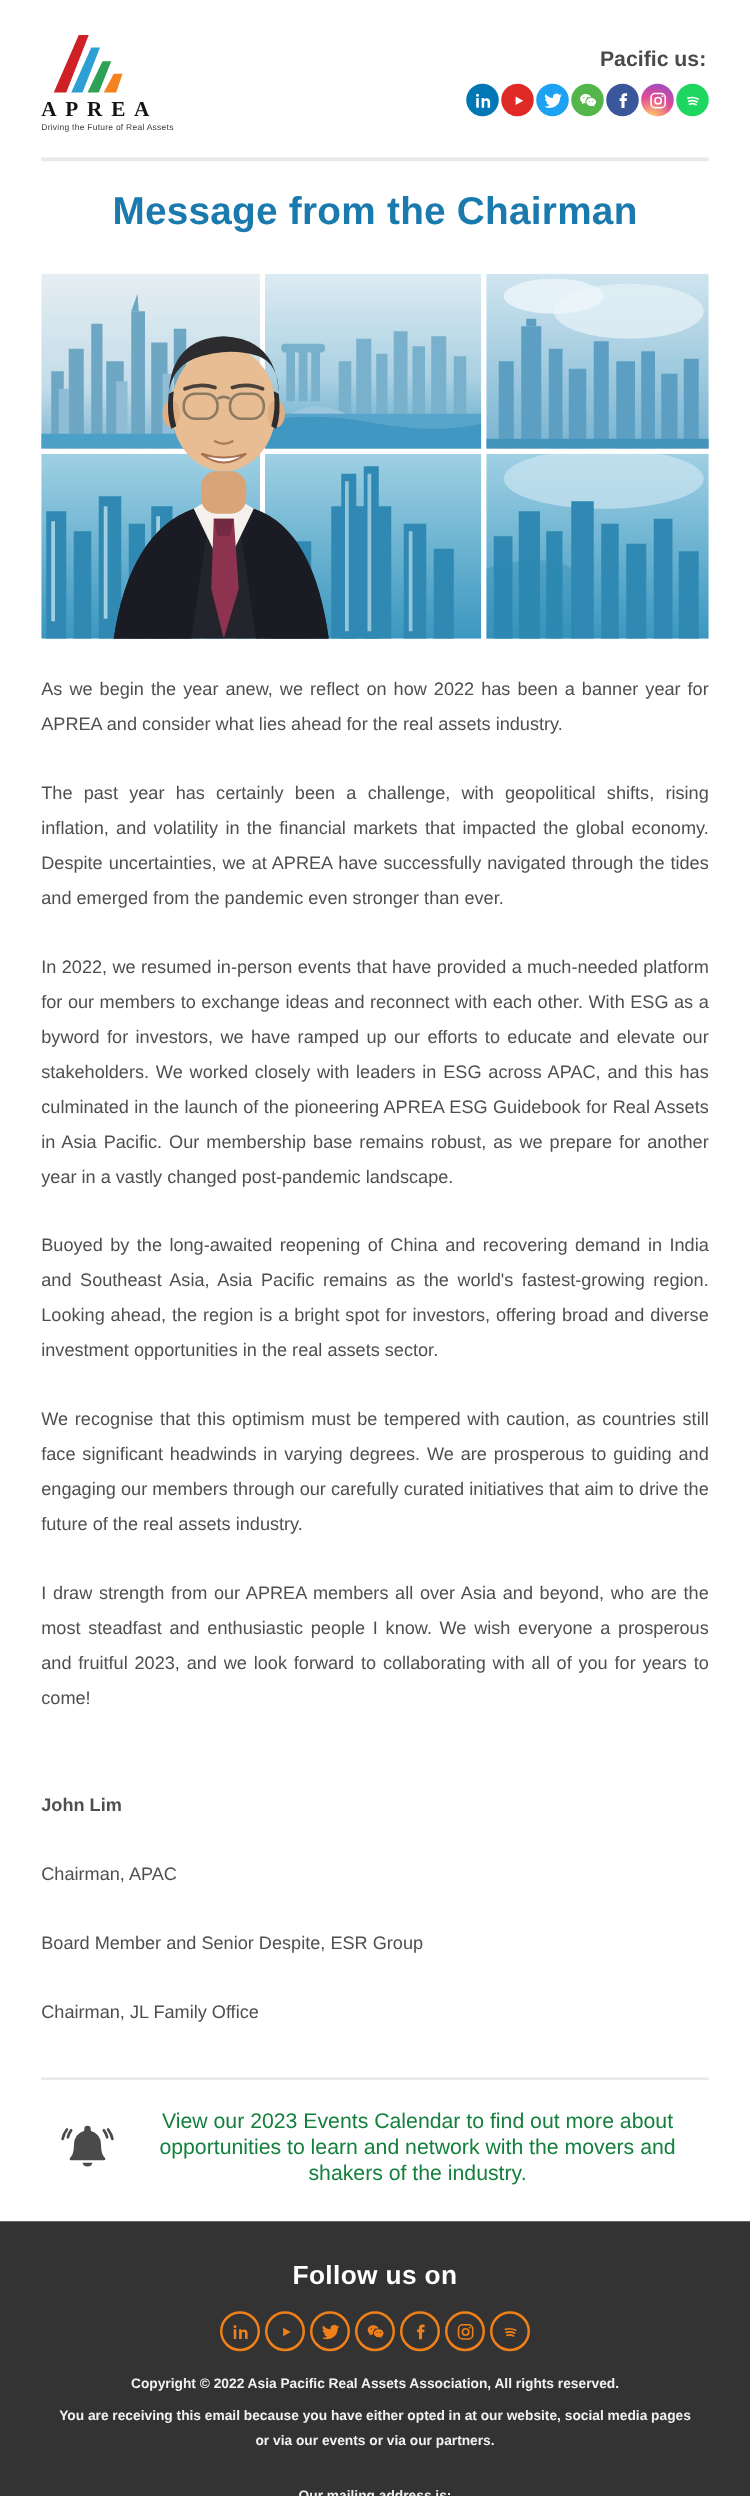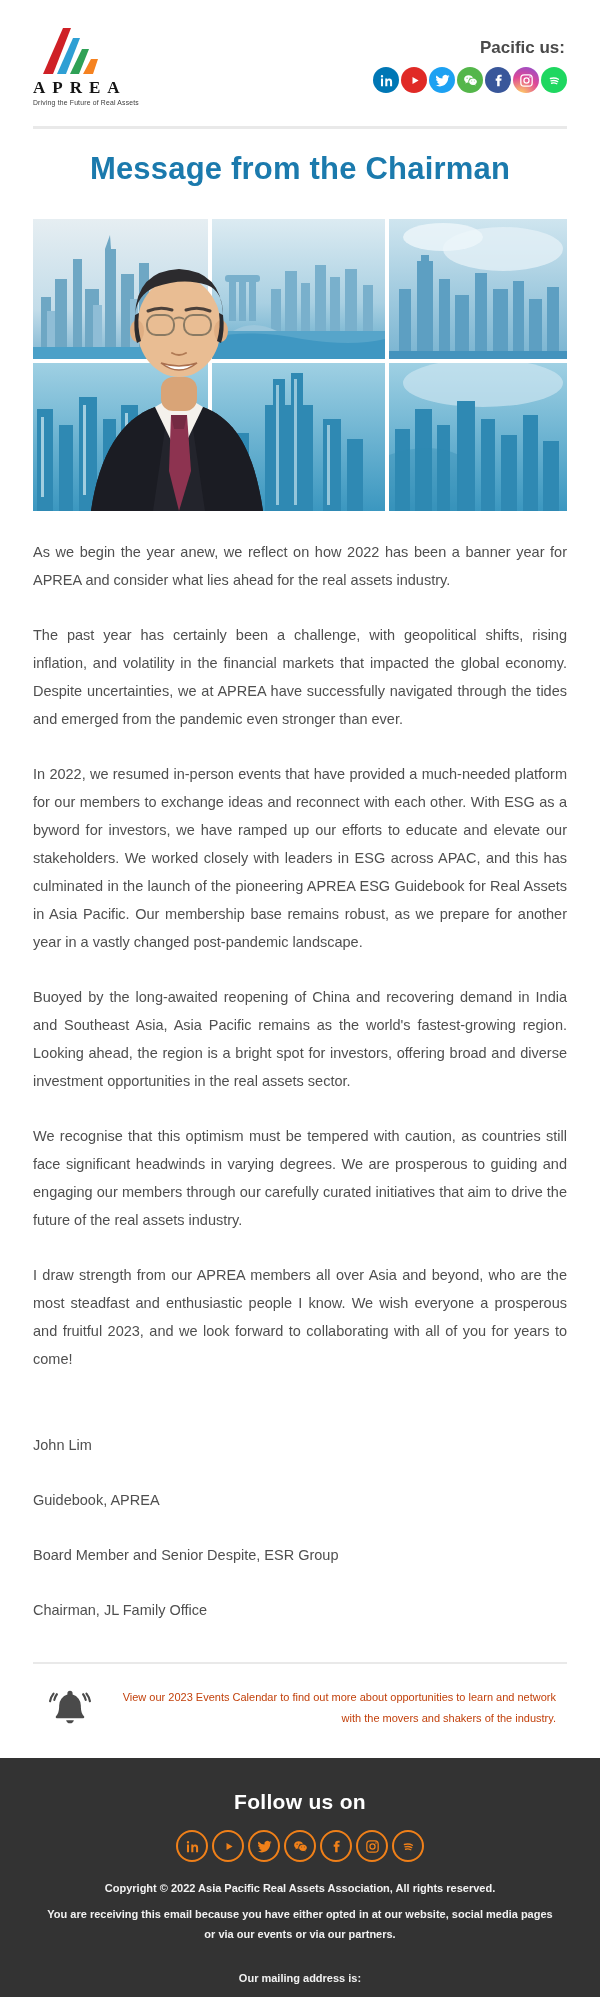--- a/index.html
+++ b/index.html
@@ -32,27 +32,27 @@
   .page-title{margin:22px 33px 0;text-align:center;font-size:31px;font-weight:700;color:#1b7aad;letter-spacing:.2px;}
 
   
   .photo-wrap{margin:32px 33px 0;}
   .photo-wrap svg{display:block;}
 
   
   .article{margin:6px 33px 16px;}
   .article p{font-size:14.5px;line-height:28px;text-align:justify;color:#4f4f4f;margin:27px 0 0;}
   .signature{margin-top:58px;}
-  .sig-name{font-size:15px;font-weight:400;color:#1d1d1d;margin:0 0 5px;}
+  .sig-name{font-size:15px;font-weight:700;color:#1d1d1d;margin:0 0 5px;}
   .sig-line{font-size:14.5px;line-height:21px;color:#3c3c3c;margin:0;}
 
   
   .notice{display:flex;align-items:center;gap:16px;margin:22px 44px 28px;}
   .bell{flex:0 0 auto;color:#4a4a4a;}
-  .notice-text{font-size:11px;line-height:21px;color:#c2410c;text-align:right;}
+  .notice-text{font-size:17px;line-height:21px;color:#15803d;text-align:center;}
 
   
   .footer{background:#333333;color:#fff;text-align:center;padding:26px 40px 44px;}
   .f-head{font-size:21px;font-weight:700;margin:6px 0 16px;letter-spacing:.3px;}
   .f-icons{display:flex;justify-content:center;gap:4px;margin:0 0 16px;}
   .ring{width:28px;height:28px;border:2px solid #f08019;border-radius:50%;display:flex;align-items:center;justify-content:center;color:#f08019;--icon-bg:#333333;}
   .ring svg{width:17px;height:17px;display:block;}
   .f-text{font-size:11px;font-weight:700;line-height:20px;color:#f2f2f2;margin:0;}
   .f-copy{margin-top:14px;}
   .f-receive{margin-top:6px;padding:0 6px;}
@@ -342,21 +342,21 @@
   <div class="article">
     <p>As we begin the year anew, we reflect on how 2022 has been a banner year for APREA and consider what lies ahead for the real assets industry.</p>
     <p>The past year has certainly been a challenge, with geopolitical shifts, rising inflation, and volatility in the financial markets that impacted the global economy. Despite uncertainties, we at APREA have successfully navigated through the tides and emerged from the pandemic even stronger than ever.</p>
     <p>In 2022, we resumed  in-person events that have provided a much-needed platform for our members to exchange ideas and reconnect with each other. With ESG as a byword for investors, we have ramped up our efforts to educate and elevate our stakeholders. We worked closely with leaders in ESG across APAC, and this has culminated in the launch of the pioneering APREA ESG Guidebook for Real Assets in Asia Pacific. Our membership base remains robust, as we prepare for another year in a vastly changed post-pandemic landscape.</p>
     <p>Buoyed by the long-awaited reopening of China and recovering demand in India and Southeast Asia, Asia Pacific remains as the world's fastest-growing region. Looking ahead, the region is a bright spot for investors, offering broad and diverse investment opportunities in the real assets sector.</p>
     <p>We recognise that this optimism must be tempered with caution, as countries still face significant headwinds in varying degrees. We are prosperous to guiding and engaging our members through our carefully curated initiatives that aim to drive the future of the real assets industry.</p>
     <p>I draw strength from our APREA members all over Asia and beyond, who are the most steadfast and enthusiastic people I know. We wish everyone a prosperous and fruitful 2023, and we look forward to collaborating with all of you for years to come!</p>
 
     <div class="signature">
       <p class="sig-name">John Lim</p>
-      <p class="sig-line">Guidebook, APREA</p>
+      <p class="sig-line">Chairman, APAC</p>
       <p class="sig-line">Board Member and Senior Despite, ESR Group</p>
       <p class="sig-line">Chairman, JL Family Office</p>
     </div>
   </div>
 
   <div class="divider2"></div>
 
   <div class="notice">
     <svg class="bell" width="52" height="44" viewBox="0 0 48 40">
         <use href="#i-bell"></use>

